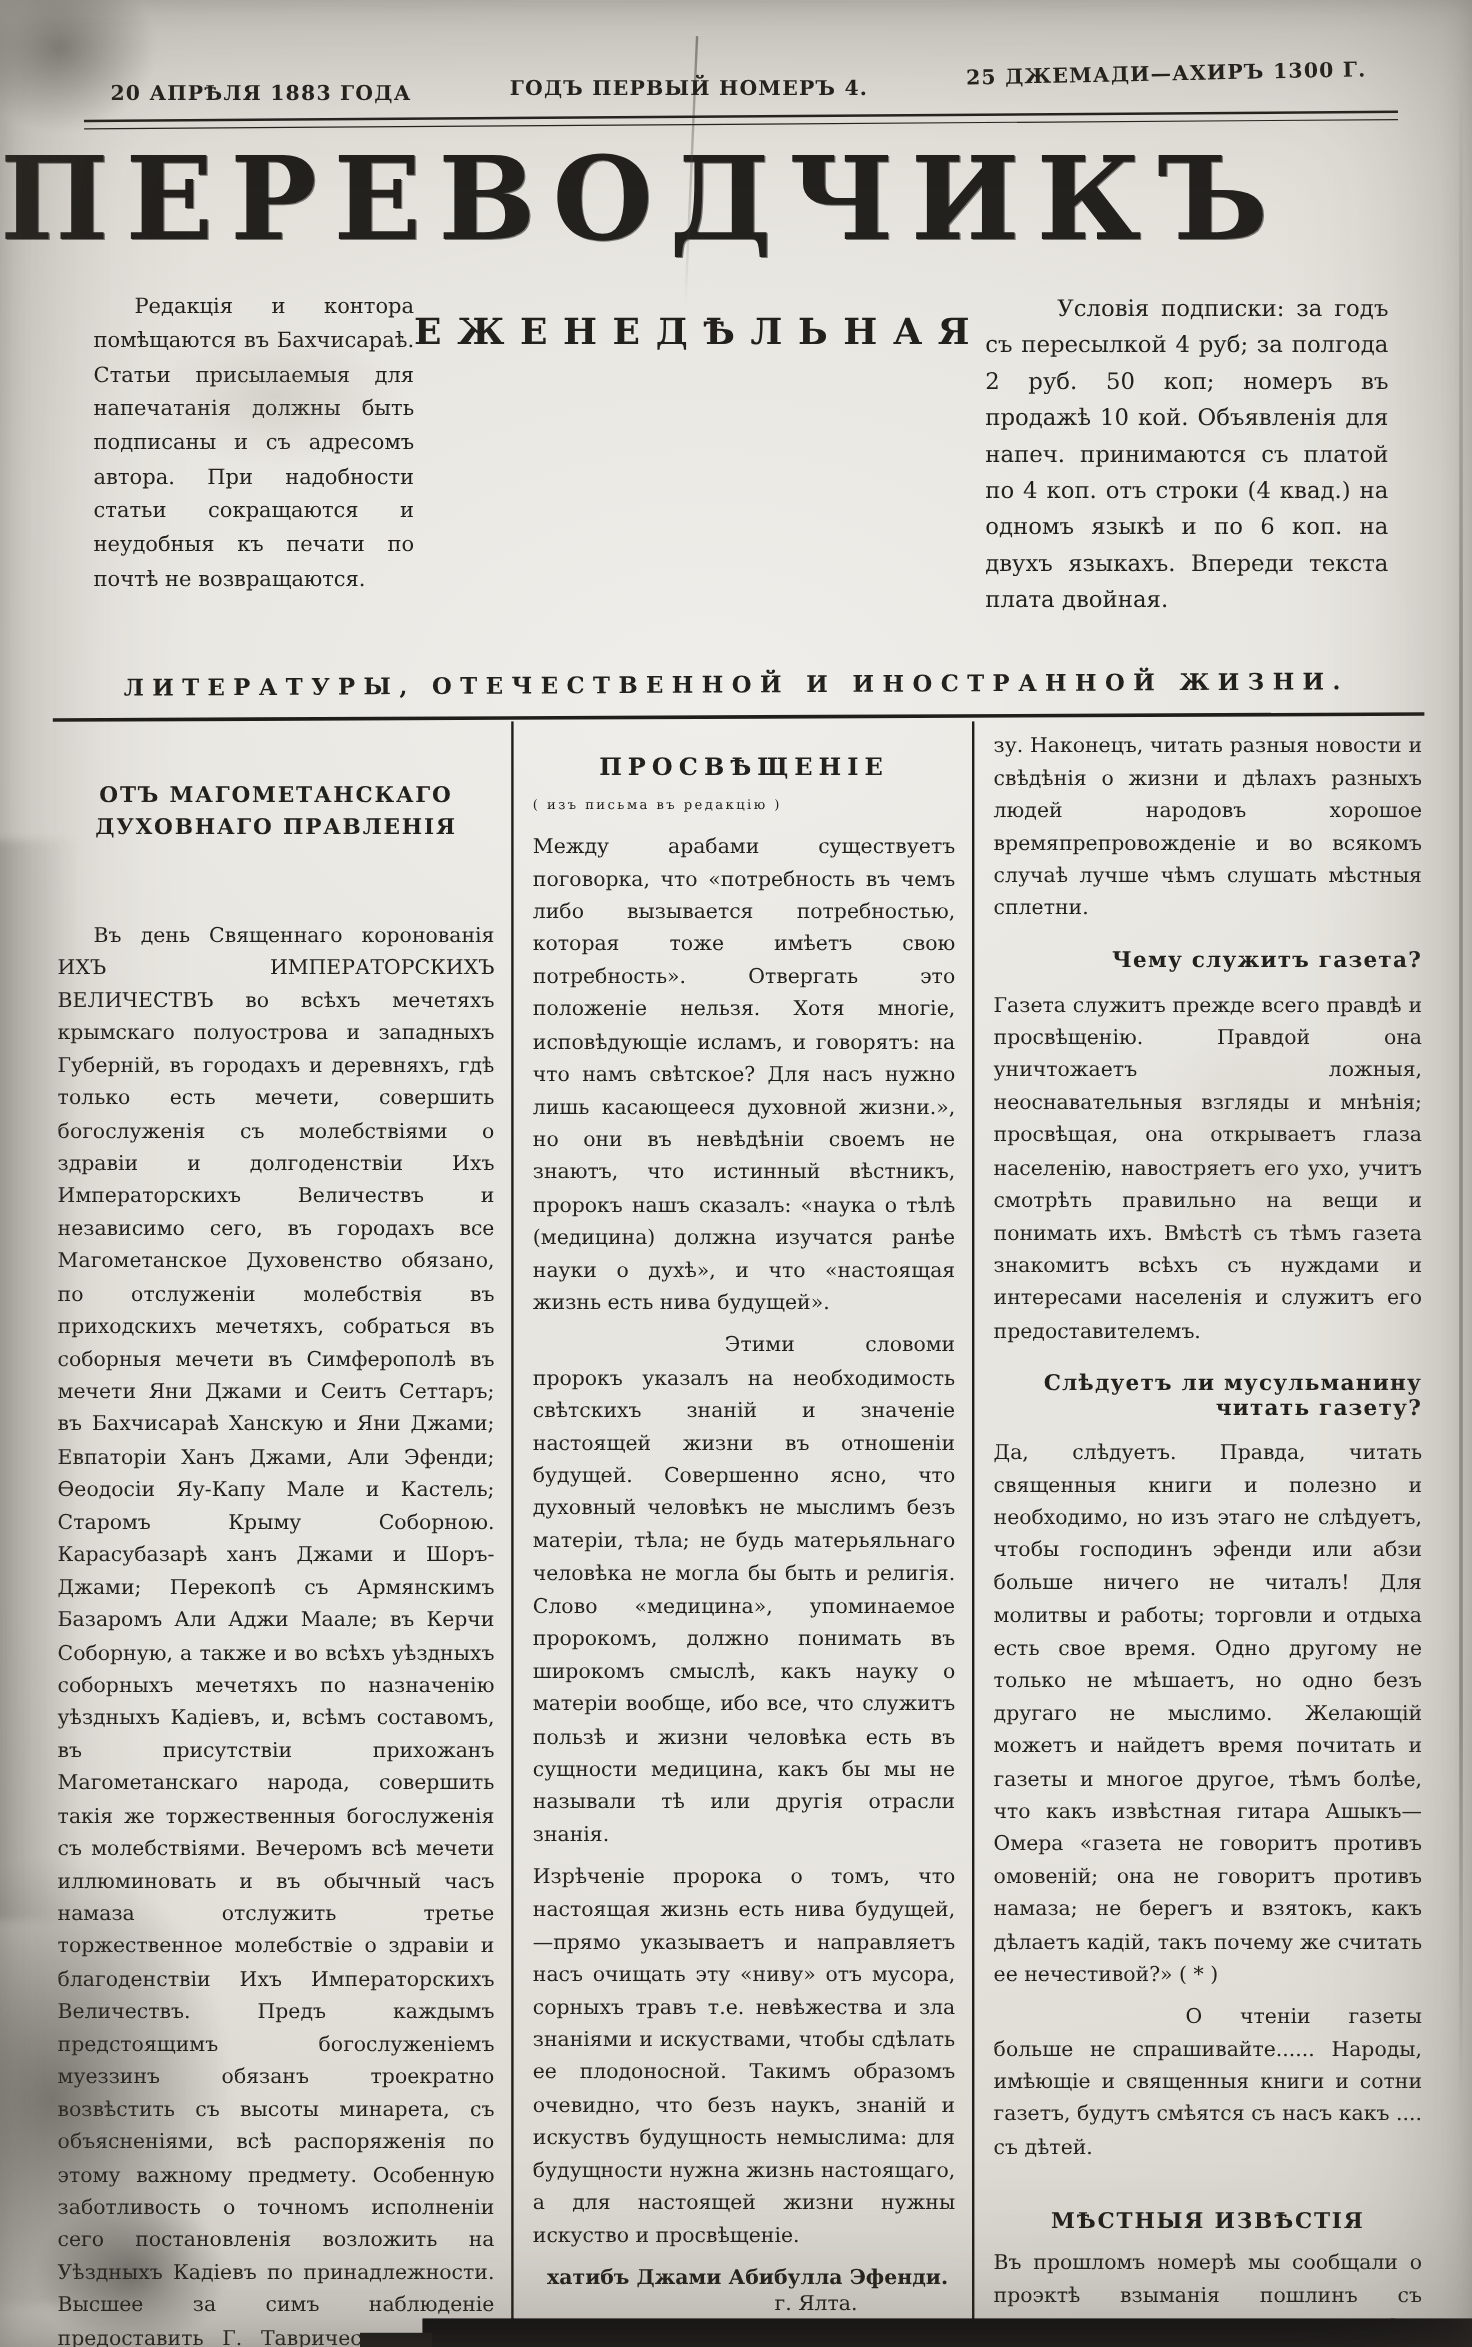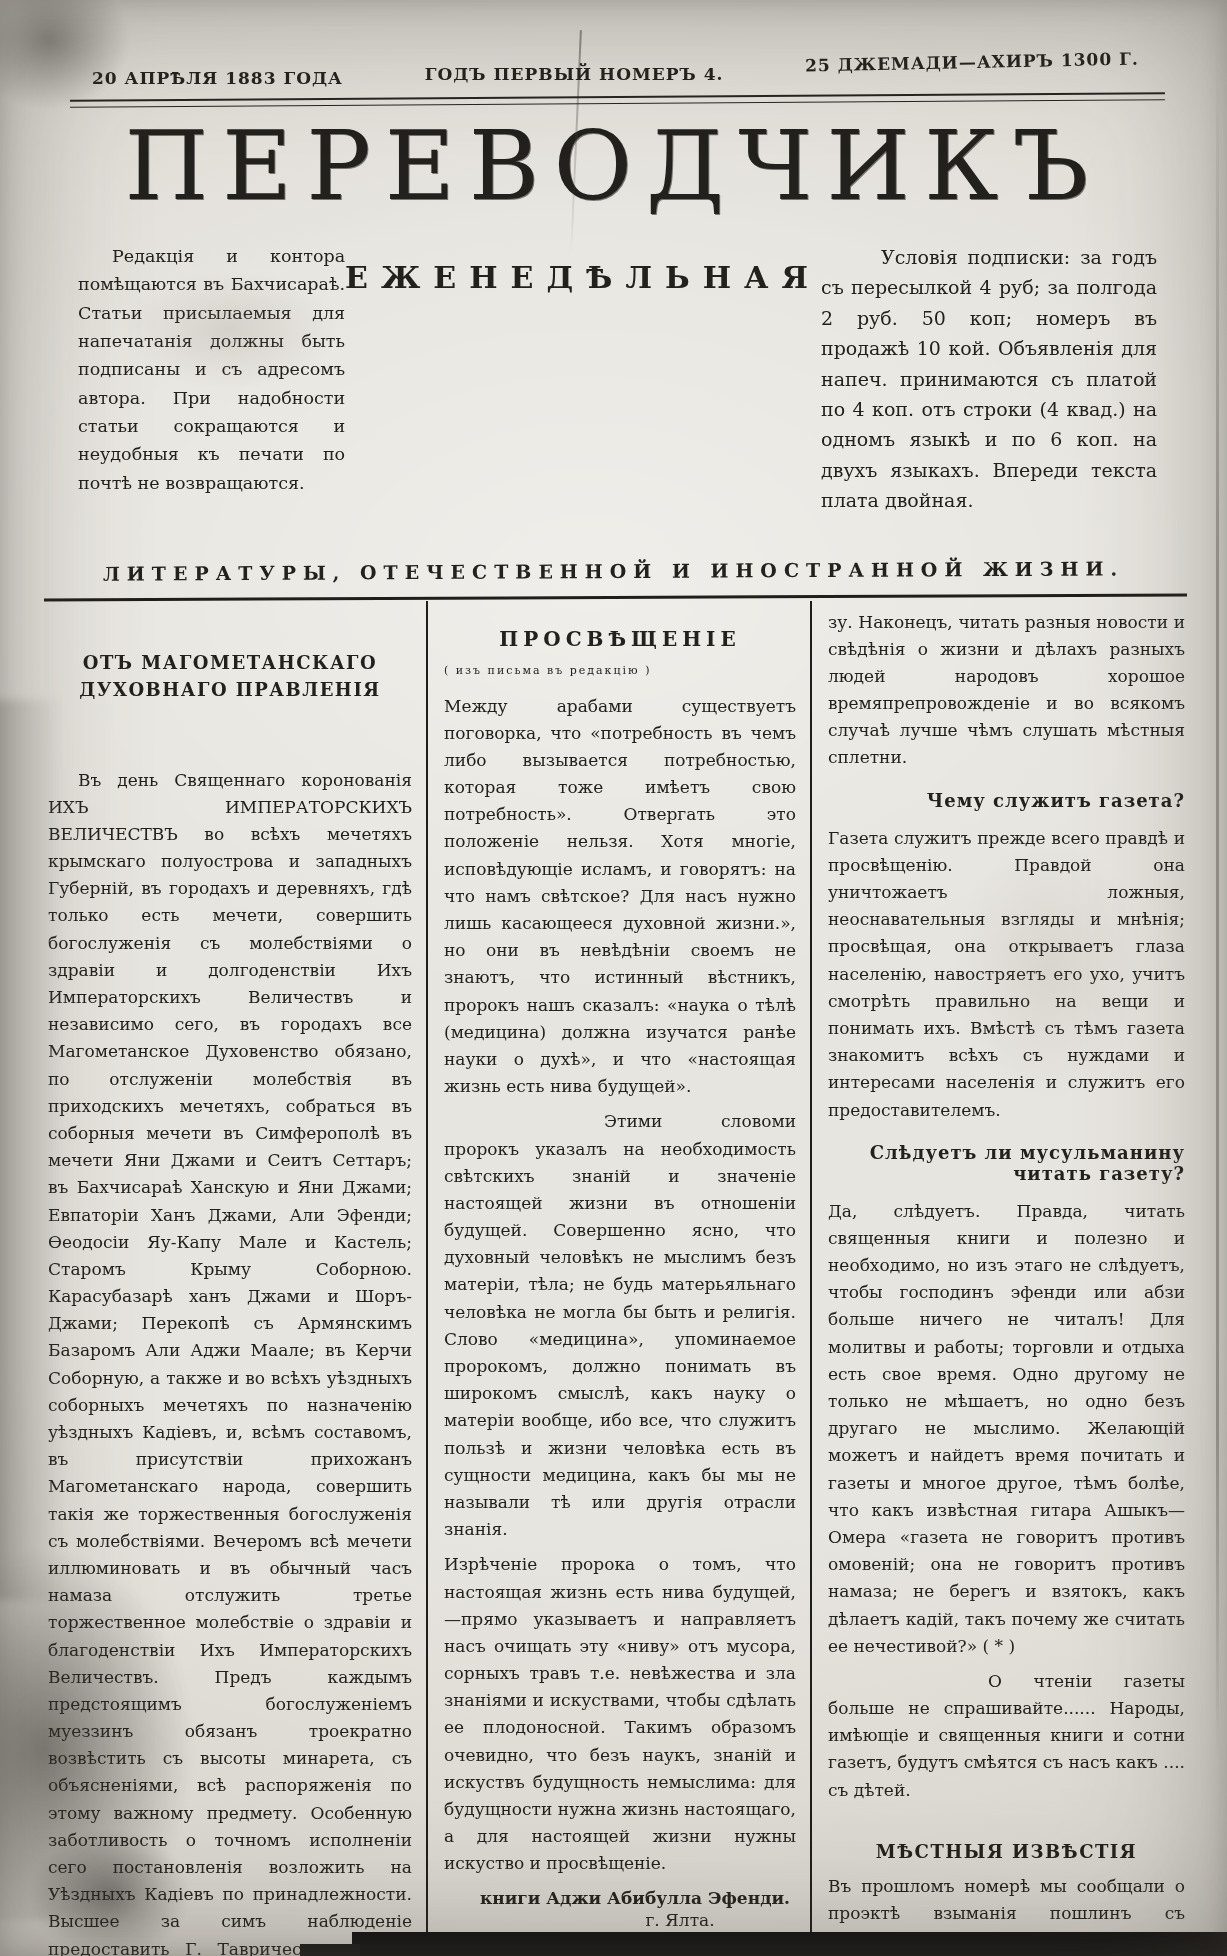--- a/index.html
+++ b/index.html
@@ -51,22 +51,22 @@
     white-space:nowrap;
   }
   .header-right{transform:translateY(-16px) rotate(-1.2deg);}
   .header-center{transform:translateY(-4px);}
   .header-rule{
     margin:2px 62px 0 70px;height:5px;
     border-top:2px solid #26231f;border-bottom:1px solid #26231f;
     transform:rotate(-0.4deg);
   }
   .masthead-title{
-    text-align:center;margin-top:14px;
-    font-size:96px;font-weight:normal;letter-spacing:14px;line-height:1.0;
+    margin-top:14px;
+    font-size:96px;font-weight:bold;letter-spacing:14px;line-height:1.0;
     text-shadow:1px 1px 0 rgba(30,28,24,0.55);
   }
   
   .info-row{display:flex;padding:28px 70px 0 78px;}
   .office-note{width:372px;font-size:17.5px;line-height:1.62;text-align:justify;font-weight:500;}
   .office-note .ind{display:inline-block;width:34px;}
   .center-sub{flex:1;text-align:center;padding-top:18px;}
   .weekly-label{font-size:30px;font-weight:bold;letter-spacing:13px;}
   .gazette-label{font-size:23px;font-weight:bold;letter-spacing:13px;margin-top:34px;}
   .subscription-note{width:468px;font-size:19px;line-height:1.6;text-align:justify;}
@@ -140,21 +140,21 @@
       <div class="spacer-lg"></div>
       <p class="body-p">Въ день Священнаго коронованія ИХЪ ИМПЕРАТОРСКИХЪ ВЕЛИЧЕСТВЪ во всѣхъ мечетяхъ крымскаго полуострова и западныхъ Губерній, въ городахъ и деревняхъ, гдѣ только есть мечети, совершить богослуженія съ молебствіями о здравіи и долгоденствіи Ихъ Императорскихъ Величествъ и независимо сего, въ городахъ все Магометанское Духовенство обязано, по отслуженіи молебствія въ приходскихъ мечетяхъ, собраться въ соборныя мечети въ Симферополѣ въ мечети Яни Джами и Сеитъ Сеттаръ; въ Бахчисараѣ Ханскую и Яни Джами; Евпаторіи Ханъ Джами, Али Эфенди; Ѳеодосіи Яу-Капу Мале и Кастель; Старомъ Крыму Соборною. Карасубазарѣ ханъ Джами и Шоръ-Джами; Перекопѣ съ Армянскимъ Базаромъ Али Аджи Маале; въ Керчи Соборную, а также и во всѣхъ уѣздныхъ соборныхъ мечетяхъ по назначенію уѣздныхъ Кадіевъ, и, всѣмъ составомъ, въ присутствіи прихожанъ Магометанскаго народа, совершить такія же торжественныя богослуженія съ молебствіями. Вечеромъ всѣ мечети иллюминовать и въ обычный часъ намаза отслужить третье торжественное молебствіе о здравіи и благоденствіи Ихъ Императорскихъ Величествъ. Предъ каждымъ предстоящимъ богослуженіемъ муеззинъ обязанъ троекратно возвѣстить съ высоты минарета, съ объясненіями, всѣ распоряженія по этому важному предмету. Особенную заботливость о точномъ исполненіи сего постановленія возложить на Уѣздныхъ Кадіевъ по принадлежности. Высшее за симъ наблюденіе предоставить Г. Таврическому Кади-Эскеру, а относительно западныхъ губерній просить Г.г. губернаторовъ; для чего копіи съ сего журнала напечатать въ неоходимомъ числѣ экземпляровъ съ переводами на татарскій языкъ и розослать во всѣ мечети Крымскаго полу-острова и западныхъ губерній и г.г. Уѣзднымъ Кадіямъ, увѣдомивъ ихъ, что о днѣ коронованія будетъ извѣщено особо, а также напечатать въ издаваемой въ Бахчисараѣ газетѣ Терджиманъ.</p>
     </div>
 
     <div class="col col-2">
       <div class="art-heading big">ПРОСВѢЩЕНІЕ</div>
       <div class="art-subheading">( изъ письма въ редакцію )</div>
       <p class="body-p noindent">Между арабами существуетъ поговорка, что «потребность въ чемъ либо вызывается потребностью, которая тоже имѣетъ свою потребность». Отвергать это положеніе нельзя. Хотя многіе, исповѣдующіе исламъ, и говорятъ: на что намъ свѣтское? Для насъ нужно лишь касающееся духовной жизни.», но они въ невѣдѣніи своемъ не знаютъ, что истинный вѣстникъ, пророкъ нашъ сказалъ: «наука о тѣлѣ (медицина) должна изучатся ранѣе науки о духѣ», и что «настоящая жизнь есть нива будущей».</p>
       <p class="body-p deep">Этими словоми пророкъ указалъ на необходимость свѣтскихъ знаній и значеніе настоящей жизни въ отношеніи будущей. Совершенно ясно, что духовный человѣкъ не мыслимъ безъ матеріи, тѣла; не будь матерьяльнаго человѣка не могла бы быть и религія. Слово «медицина», упоминаемое пророкомъ, должно понимать въ широкомъ смыслѣ, какъ науку о матеріи вообще, ибо все, что служитъ пользѣ и жизни человѣка есть въ сущности медицина, какъ бы мы не называли тѣ или другія отрасли знанія.</p>
       <p class="body-p noindent">Изрѣченіе пророка о томъ, что настоящая жизнь есть нива будущей,—прямо указываетъ и направляетъ насъ очищать эту «ниву» отъ мусора, сорныхъ травъ т.е. невѣжества и зла знаніями и искуствами, чтобы сдѣлать ее плодоносной. Такимъ образомъ очевидно, что безъ наукъ, знаній и искуствъ будущность немыслима: для будущности нужна жизнь настоящаго, а для настоящей жизни нужны искуство и просвѣщеніе.</p>
-      <div class="signature">книги Аджи Абибулла Эфенди.</div>
+      <div class="signature">хатибъ Джами Абибулла Эфенди.</div>
       <div class="signature-place">г. Ялта.</div>
       <div class="art-heading">ОТВѢТЫ НА ВОПРОСЫ.</div>
 
     </div>
 
     <div class="col col-3">
       <p class="body-p noindent">зу. Наконецъ, читать разныя новости и свѣдѣнія о жизни и дѣлахъ разныхъ людей народовъ хорошое времяпрепровожденіе и во всякомъ случаѣ лучше чѣмъ слушать мѣстныя сплетни.</p>
       <div class="q-heading">Чему служитъ газета?</div>
       <p class="body-p noindent">Газета служитъ прежде всего правдѣ и просвѣщенію. Правдой она уничтожаетъ ложныя, неоснавательныя взгляды и мнѣнія; просвѣщая, она открываетъ глаза населенію, навостряетъ его ухо, учитъ смотрѣть правильно на вещи и понимать ихъ. Вмѣстѣ съ тѣмъ газета знакомитъ всѣхъ съ нуждами и интересами населенія и служитъ его предоставителемъ.</p>
       <div class="q-heading">Слѣдуетъ ли мусульманину читать газету?</div>

